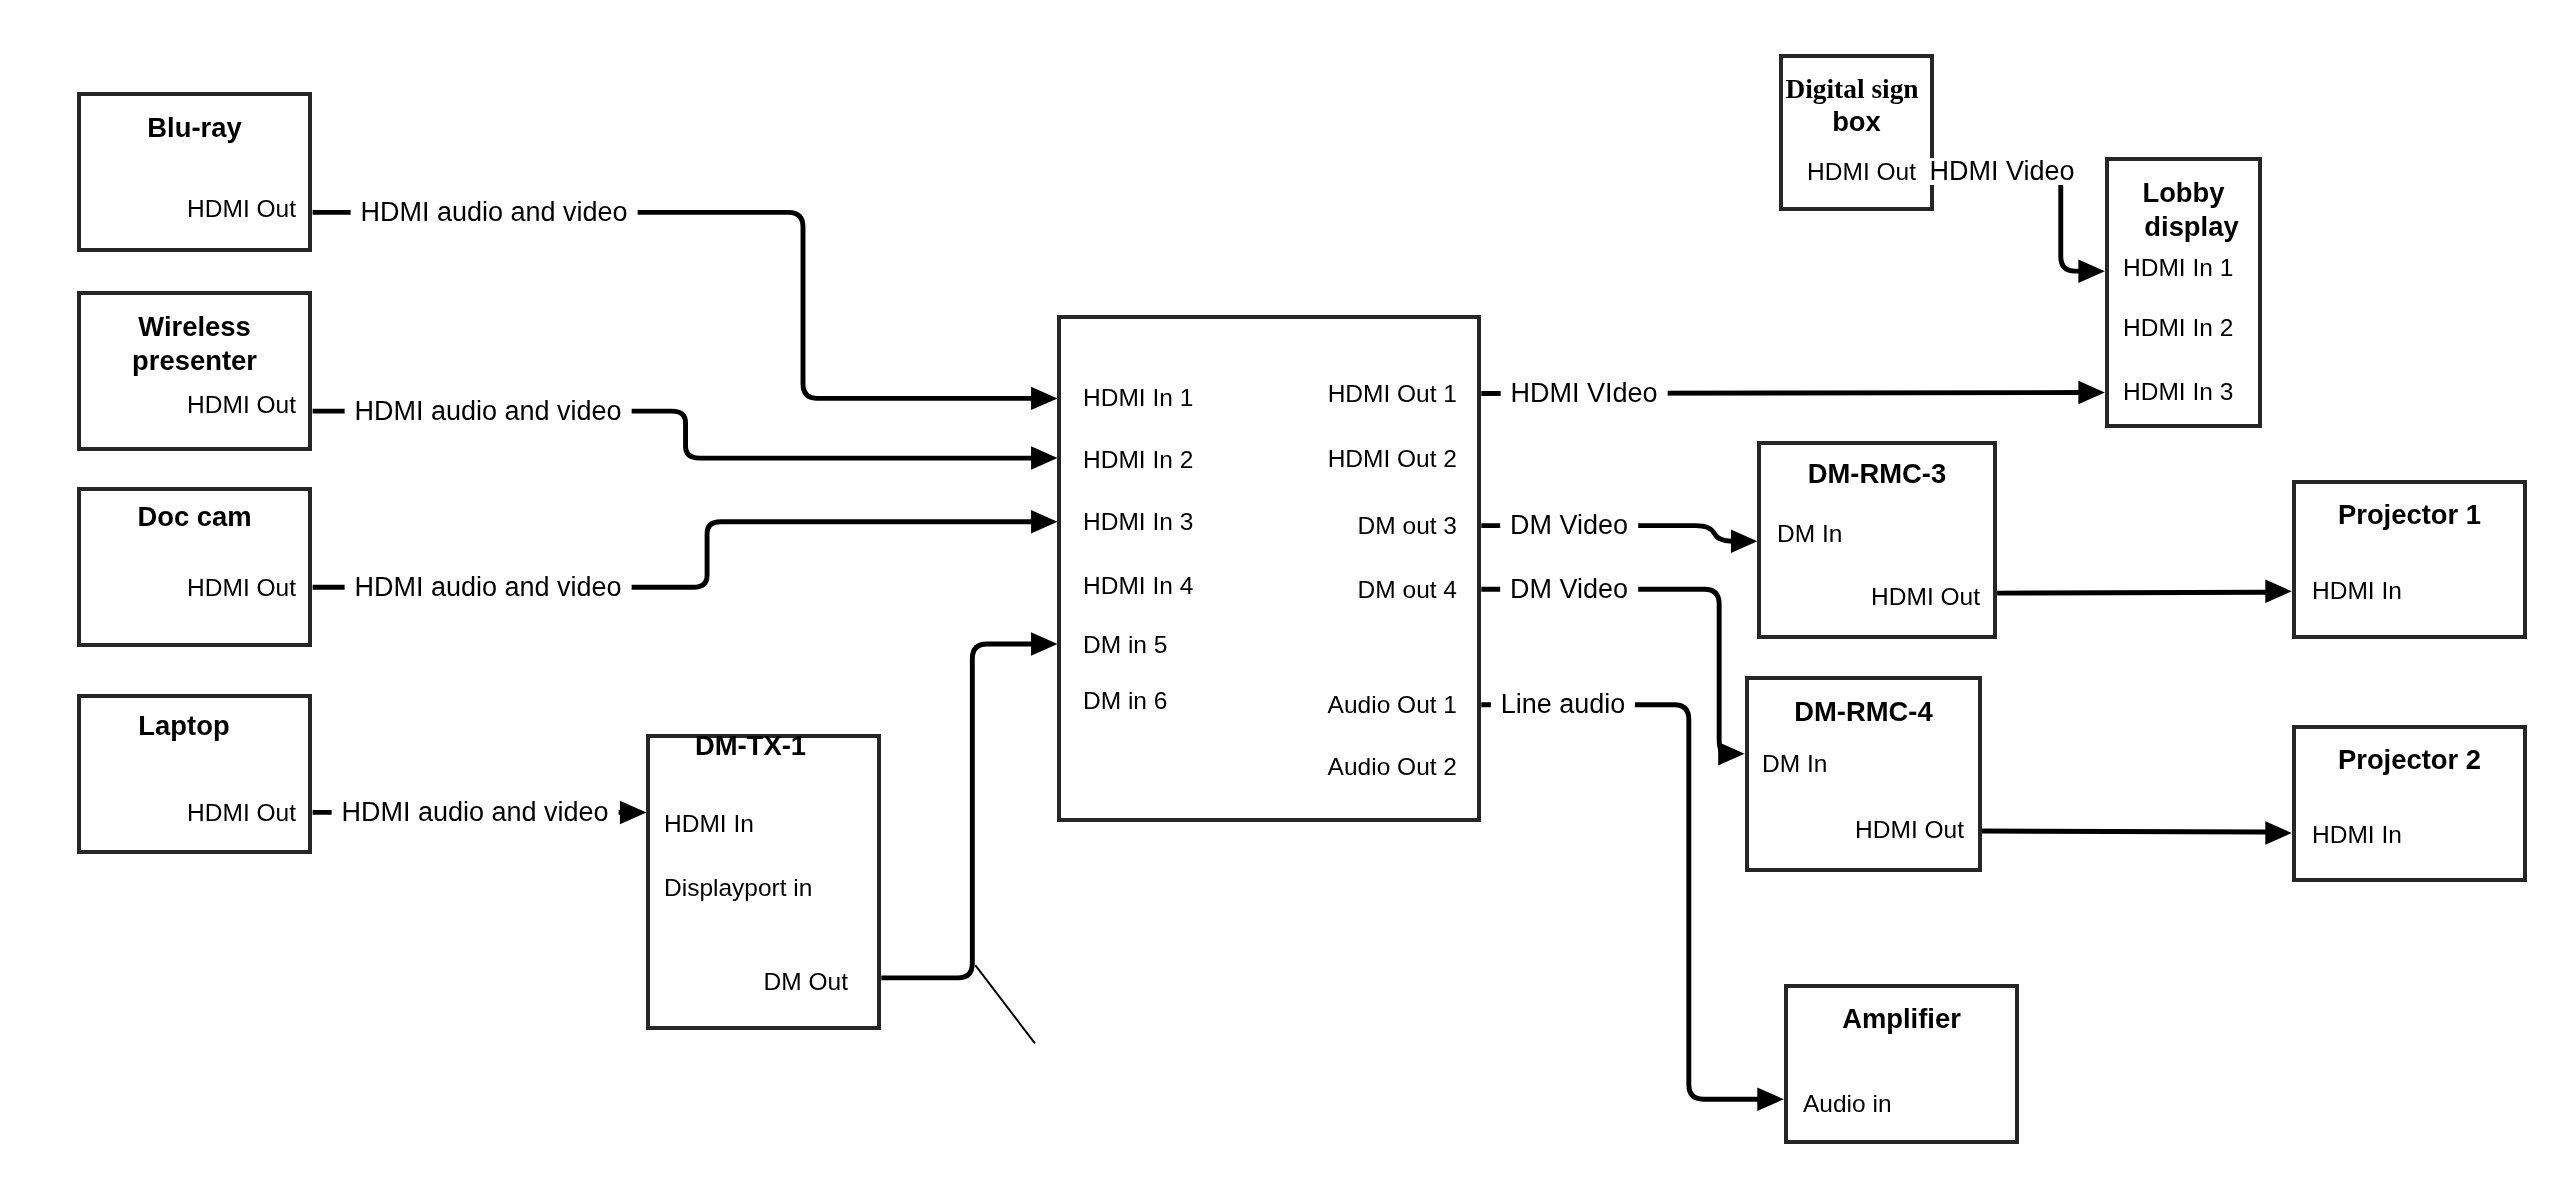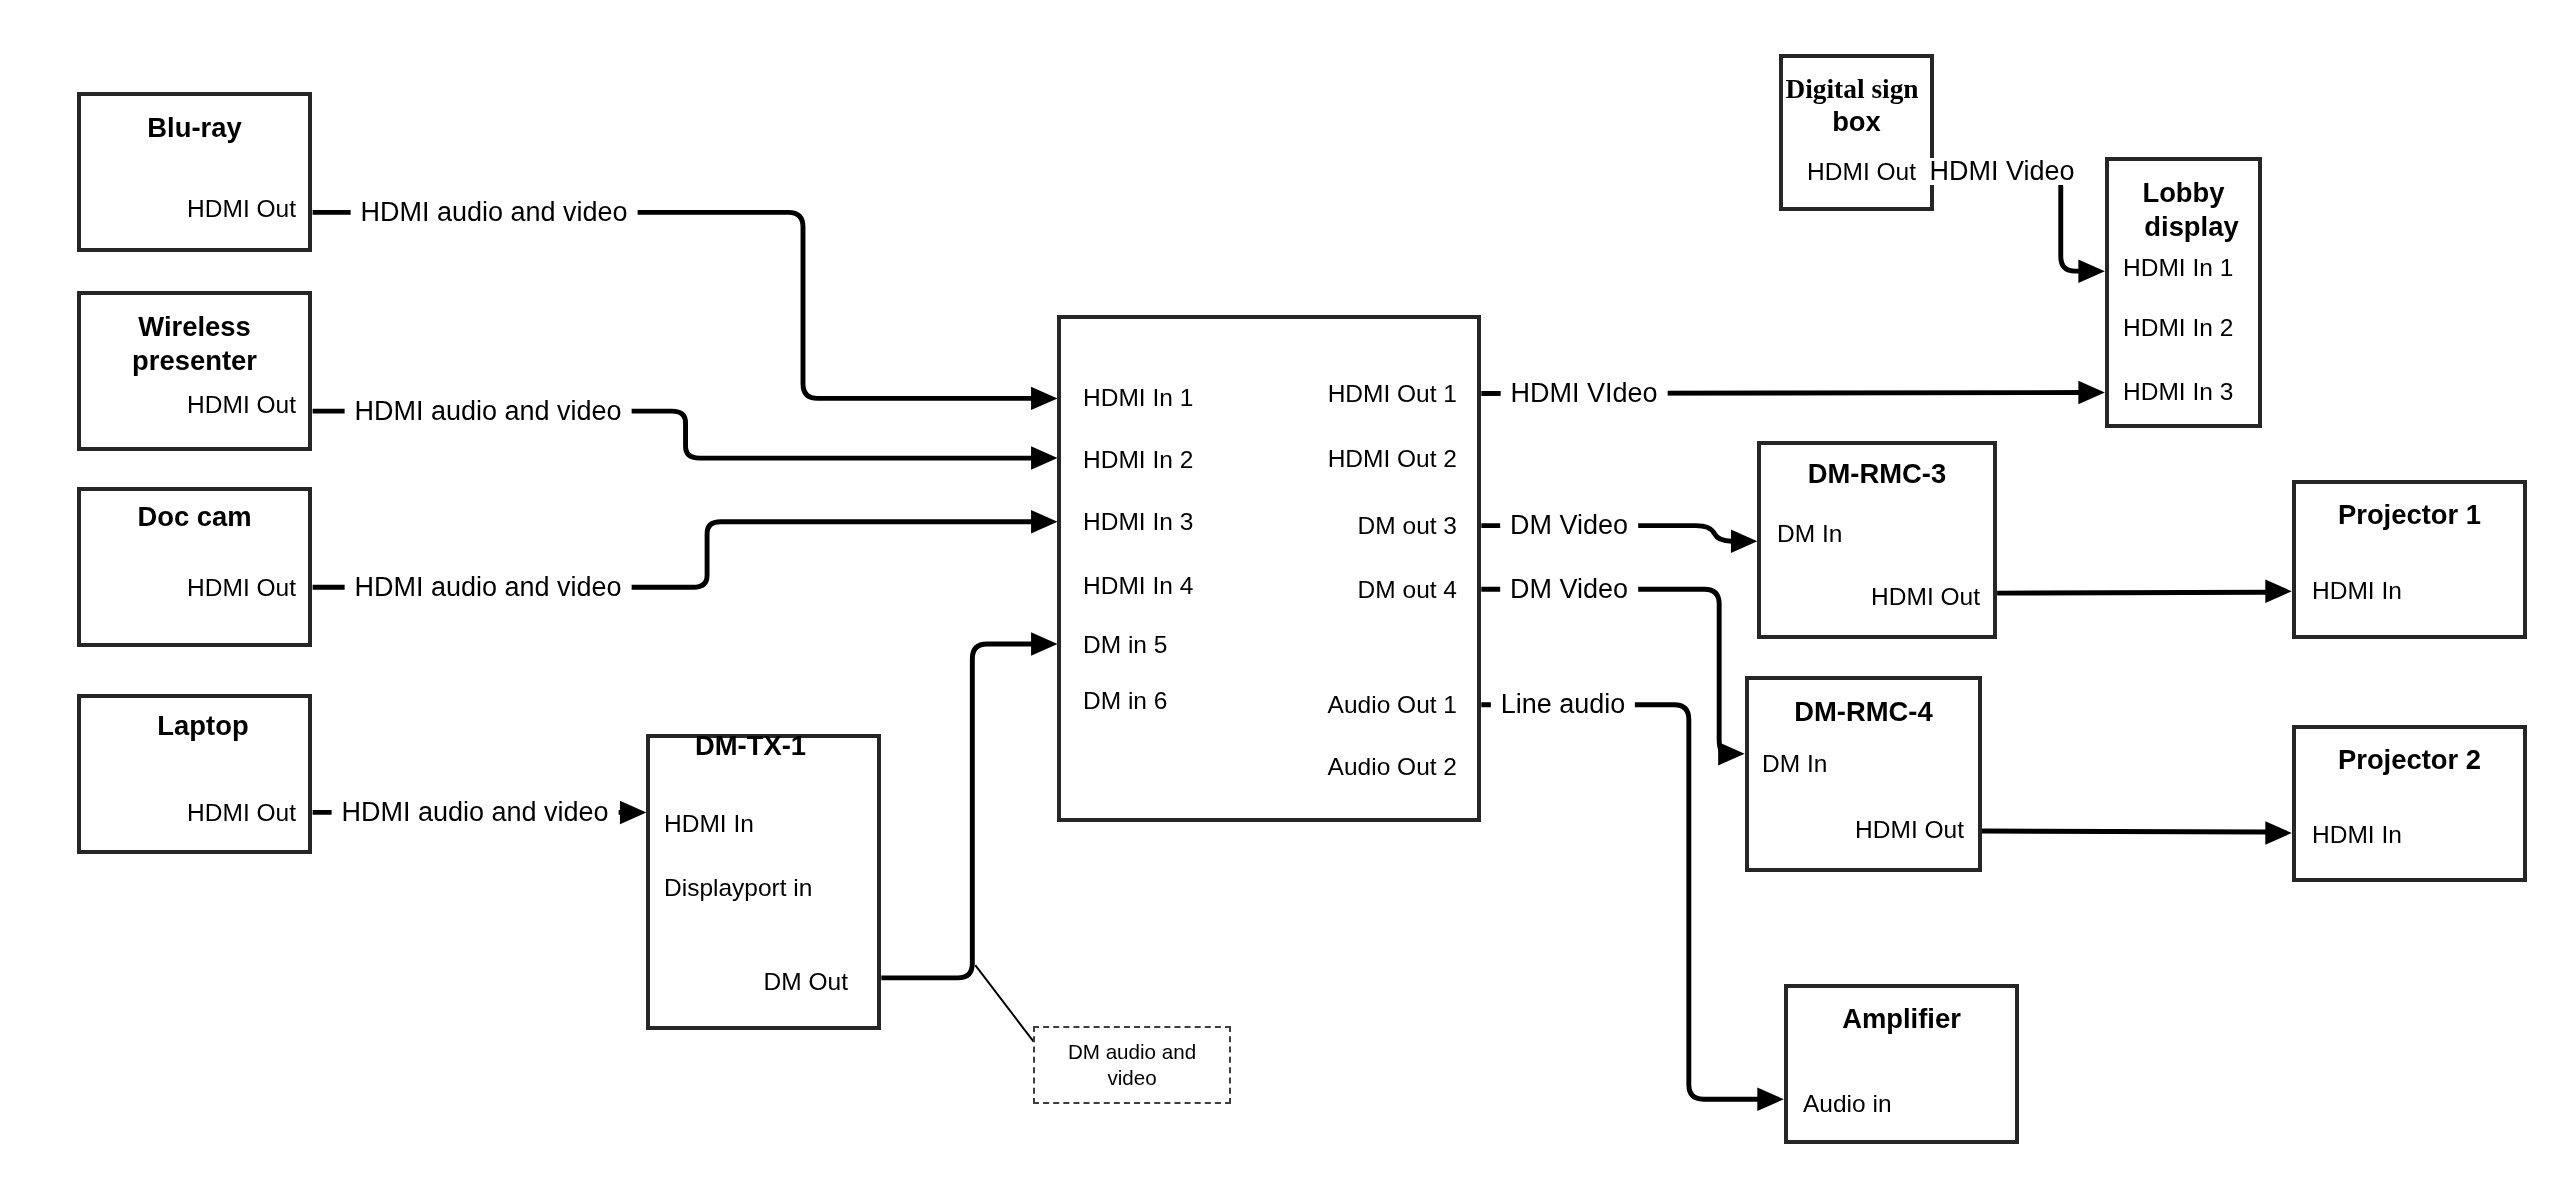--- a/index.html
+++ b/index.html
@@ -113,30 +113,26 @@
   <div class="node" style="left:646px; top:734px;  width:235px; height:296px;"></div>
   <div class="node" style="left:1057px;top:315px;  width:424px; height:507px;"></div>
   <div class="node" style="left:1779px;top:54px;   width:155px; height:157px;"></div>
   <div class="node" style="left:2105px;top:157px;  width:157px; height:271px;"></div>
   <div class="node" style="left:1757px;top:441px;  width:240px; height:198px;"></div>
   <div class="node" style="left:2292px;top:480px;  width:235px; height:159px;"></div>
   <div class="node" style="left:1745px;top:676px;  width:237px; height:196px;"></div>
   <div class="node" style="left:2292px;top:725px;  width:235px; height:157px;"></div>
   <div class="node" style="left:1784px;top:984px; width:235px; height:160px;"></div>
 
-  <div class="node dashed" style="left:1033px;top:1026px;width:198px;height:78px;">
-    <span>DM audio and</span>
-    <span>video</span>
-  </div>
 
   <div class="title" style="left:77px;  width:235px; top:111px;">Blu-ray</div>
   <div class="title" style="left:77px;  width:235px; top:310px;">Wireless</div>
   <div class="title" style="left:77px;  width:235px; top:344px;">presenter</div>
   <div class="title" style="left:77px;  width:235px; top:500px;">Doc cam</div>
-  <div class="title" style="left:94px;  width:218px; top:709px;">Laptop</div>
+  <div class="title" style="left:75px;  width:218px; top:709px;">Laptop</div>
   <div class="title" style="left:646px; width:209px; top:729px;">DM-TX-1</div>
   <div class="title" style="left:1779px;width:146px; top:73px;font-family:Liberation Serif, serif;">Digital sign</div>
   <div class="title" style="left:1779px;width:155px; top:105px;">box</div>
   <div class="title" style="left:2105px;width:157px; top:176px;">Lobby</div>
   <div class="title" style="left:2105px;width:157px; top:210px;padding-left:8px;">display</div>
   <div class="title" style="left:1757px;width:240px; top:457px;">DM-RMC-3</div>
   <div class="title" style="left:2292px;width:235px; top:498px;">Projector 1</div>
   <div class="title" style="left:1745px;width:237px; top:695px;">DM-RMC-4</div>
   <div class="title" style="left:2292px;width:235px; top:743px;">Projector 2</div>
   <div class="title" style="left:1784px;width:235px; top:1002px;">Amplifier</div>

